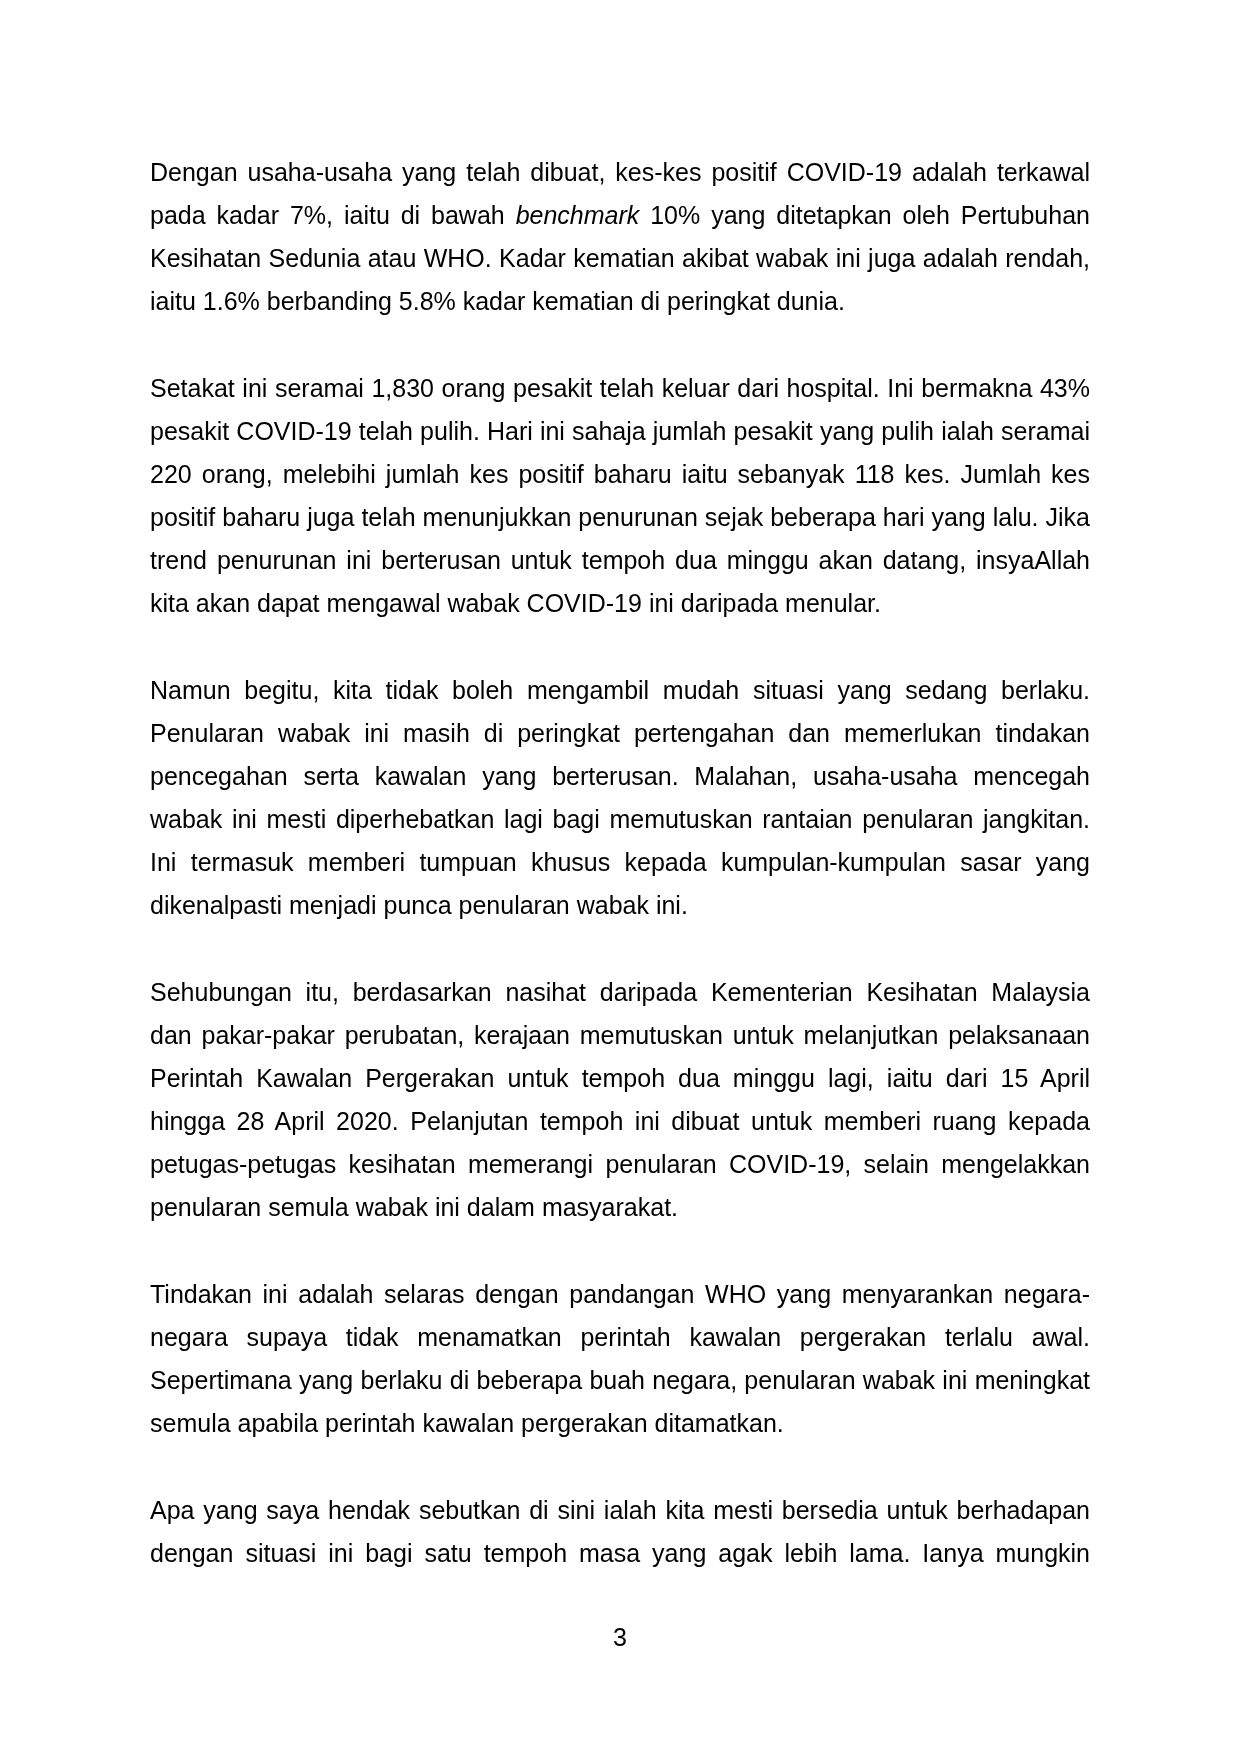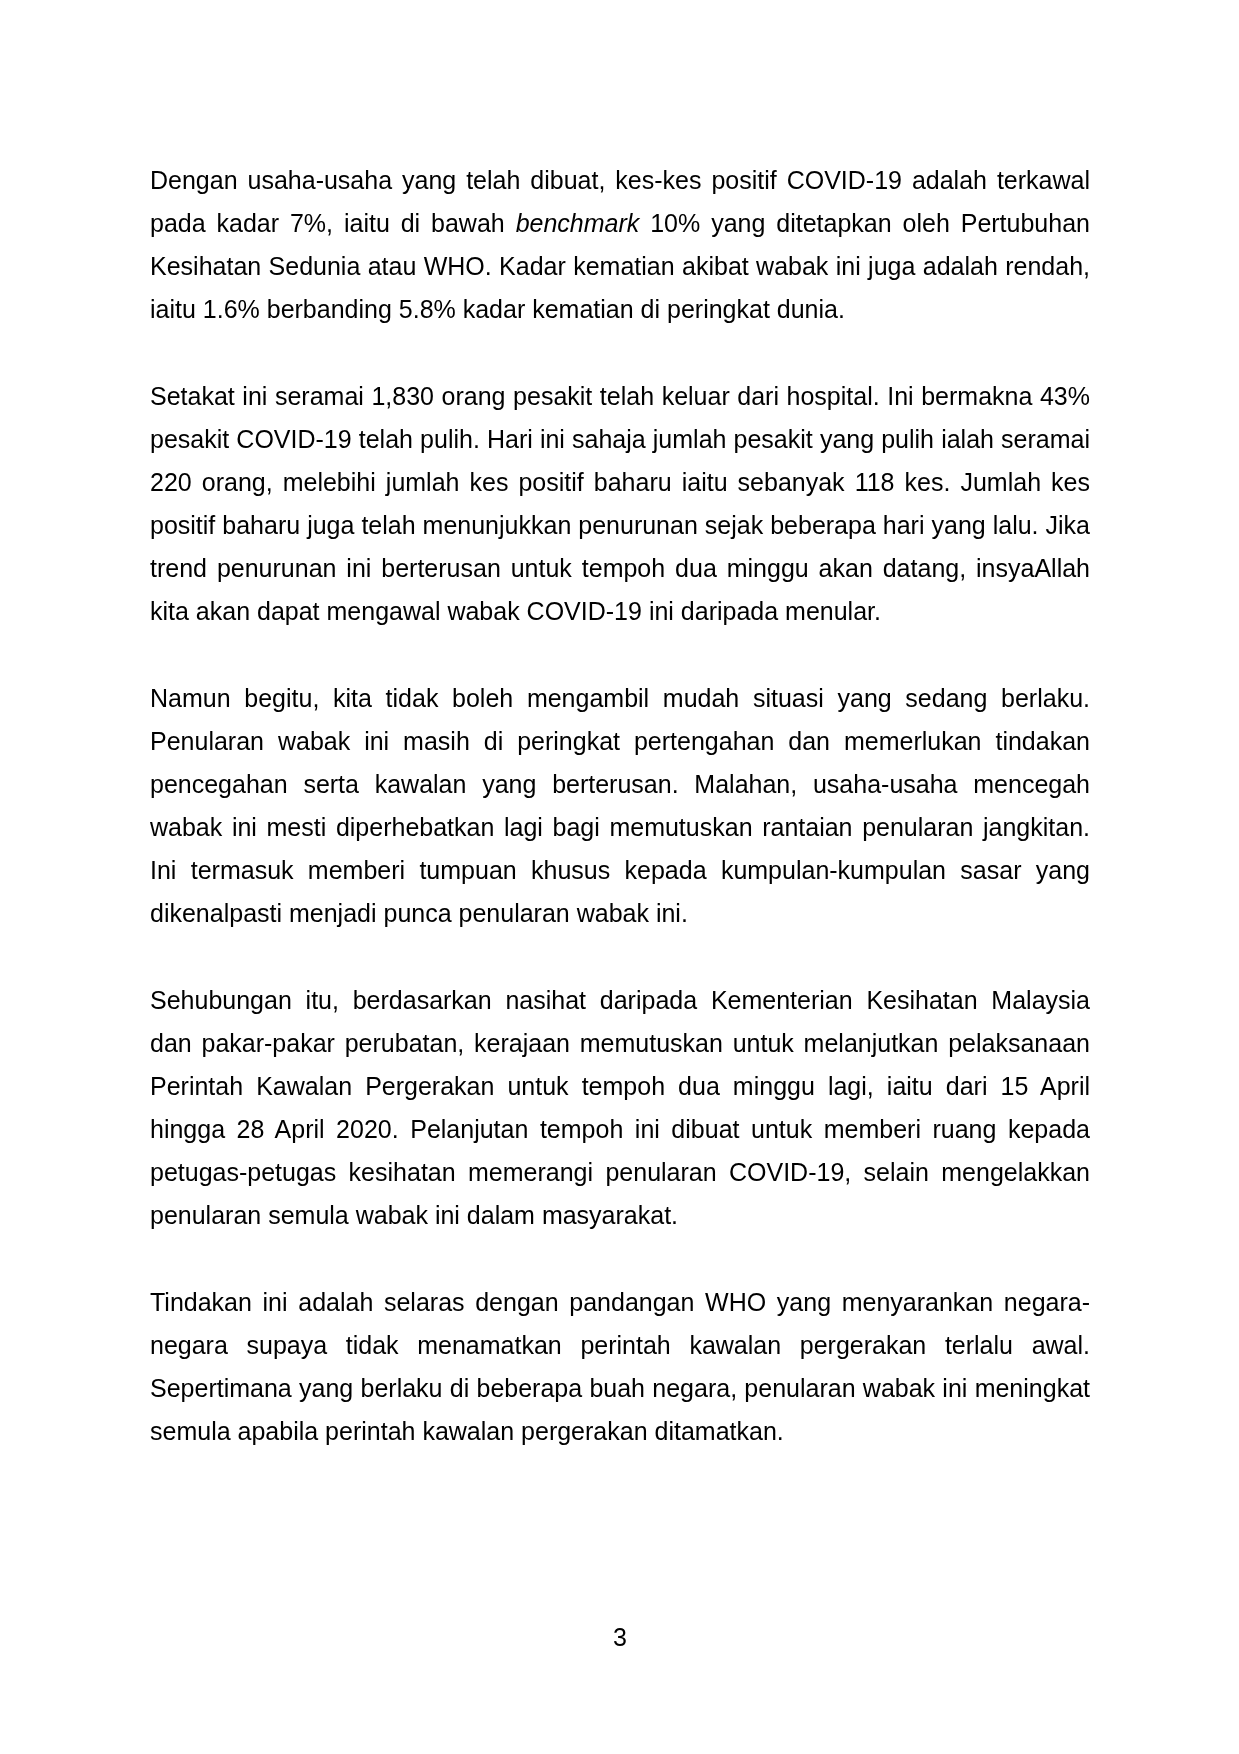--- a/index.html
+++ b/index.html
@@ -19,21 +19,21 @@
   .content {
     position: absolute;
     left: 150px;
     top: 143px;
     width: 940px;
     font-size: 25px;
     line-height: 43px;
     text-align: justify;
   }
   .content p {
-    margin: 16px 0 44px 0;
+    margin: 8px 0 44px 0;
     padding: 0;
   }
   .content p.justify-last-line {
     text-align-last: justify;
   }
   .italic {
     font-style: italic;
   }
   .page-number {
     position: absolute;
@@ -55,18 +55,19 @@
     <p><span>Dengan usaha-usaha yang telah dibuat, kes-kes positif COVID-19 adalah terkawal pada kadar 7%, iaitu di bawah </span><span class="italic">benchmark</span><span> 10% yang ditetapkan oleh Pertubuhan Kesihatan Sedunia atau WHO. Kadar kematian akibat wabak ini juga adalah rendah, iaitu 1.6% berbanding 5.8% kadar kematian di peringkat dunia.</span></p>
 
     <p>Setakat ini seramai 1,830 orang pesakit telah keluar dari hospital. Ini bermakna 43% pesakit COVID-19 telah pulih. Hari ini sahaja jumlah pesakit yang pulih ialah seramai 220 orang, melebihi jumlah kes positif baharu iaitu sebanyak 118 kes. Jumlah kes positif baharu juga telah menunjukkan penurunan sejak beberapa hari yang lalu. Jika trend penurunan ini berterusan untuk tempoh dua minggu akan datang, insyaAllah kita akan dapat mengawal wabak COVID-19 ini daripada menular.</p>
 
     <p>Namun begitu, kita tidak boleh mengambil mudah situasi yang sedang berlaku. Penularan wabak ini masih di peringkat pertengahan dan memerlukan tindakan pencegahan serta kawalan yang berterusan. Malahan, usaha-usaha mencegah wabak ini mesti diperhebatkan lagi bagi memutuskan rantaian penularan jangkitan. Ini termasuk memberi tumpuan khusus kepada kumpulan-kumpulan sasar yang dikenalpasti menjadi punca penularan wabak ini.</p>
 
     <p>Sehubungan itu, berdasarkan nasihat daripada Kementerian Kesihatan Malaysia dan pakar-pakar perubatan, kerajaan memutuskan untuk melanjutkan pelaksanaan Perintah Kawalan Pergerakan untuk tempoh dua minggu lagi, iaitu dari 15 April hingga 28 April 2020. Pelanjutan tempoh ini dibuat untuk memberi ruang kepada petugas-petugas kesihatan memerangi penularan COVID-19, selain mengelakkan penularan semula wabak ini dalam masyarakat.</p>
 
     <p>Tindakan ini adalah selaras dengan pandangan WHO yang menyarankan negara-negara supaya tidak menamatkan perintah kawalan pergerakan terlalu awal. Sepertimana yang berlaku di beberapa buah negara, penularan wabak ini meningkat semula apabila perintah kawalan pergerakan ditamatkan.</p>
 
+    <p class="justify-last-line">Apa yang saya hendak sebutkan di sini ialah kita mesti bersedia untuk berhadapan dengan situasi ini bagi satu tempoh masa yang agak lebih lama. Ianya mungkin</p>
 
   </div>
 
   <div class="page-number">3</div>
 
 </div>
 
 </body></html>

